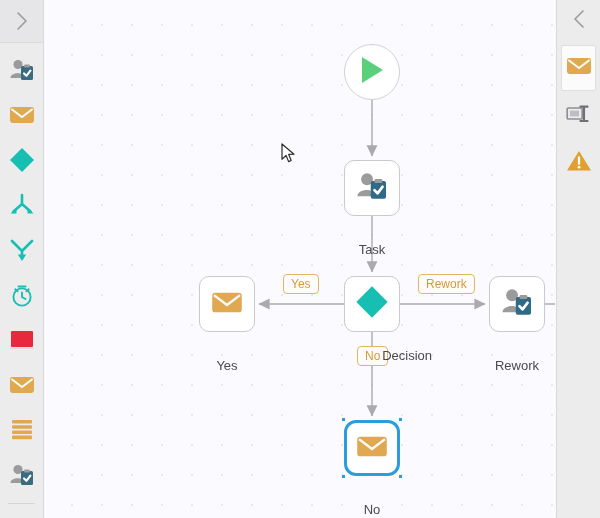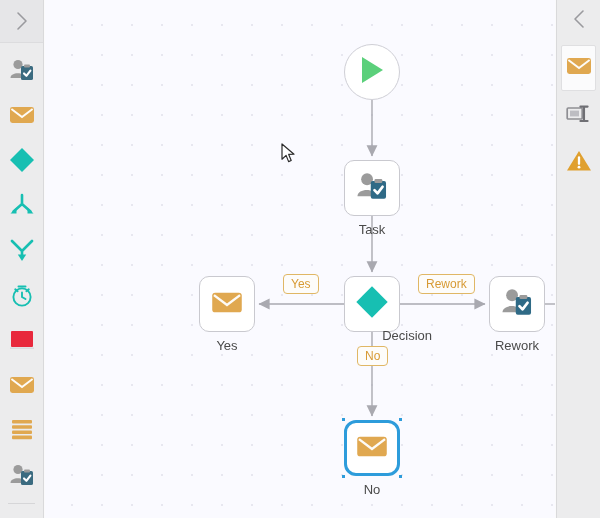--- a/index.html
+++ b/index.html
@@ -71,20 +71,21 @@
     border-radius:50%;border:1px solid #cfcfd6;
   }
   .node.selected{
     border:3px solid #2d9cdb;border-radius:12px;
   }
   .node-label{
     position:absolute;text-align:center;width:120px;
     font-size:13px;color:#4a4a4a;
     font-family:"Liberation Sans","DejaVu Sans",sans-serif;
     pointer-events:none;
+    margin-top:20px;
   }
   .sel-handle{
     position:absolute;width:3px;height:3px;background:#2d9cdb;
   }
 
   
   .edge-label{
     position:absolute;
     border:1px solid #e0b765;background:#fdfcfa;border-radius:4px;
     color:#d79a35;font-size:12px;padding:2px 7px;

